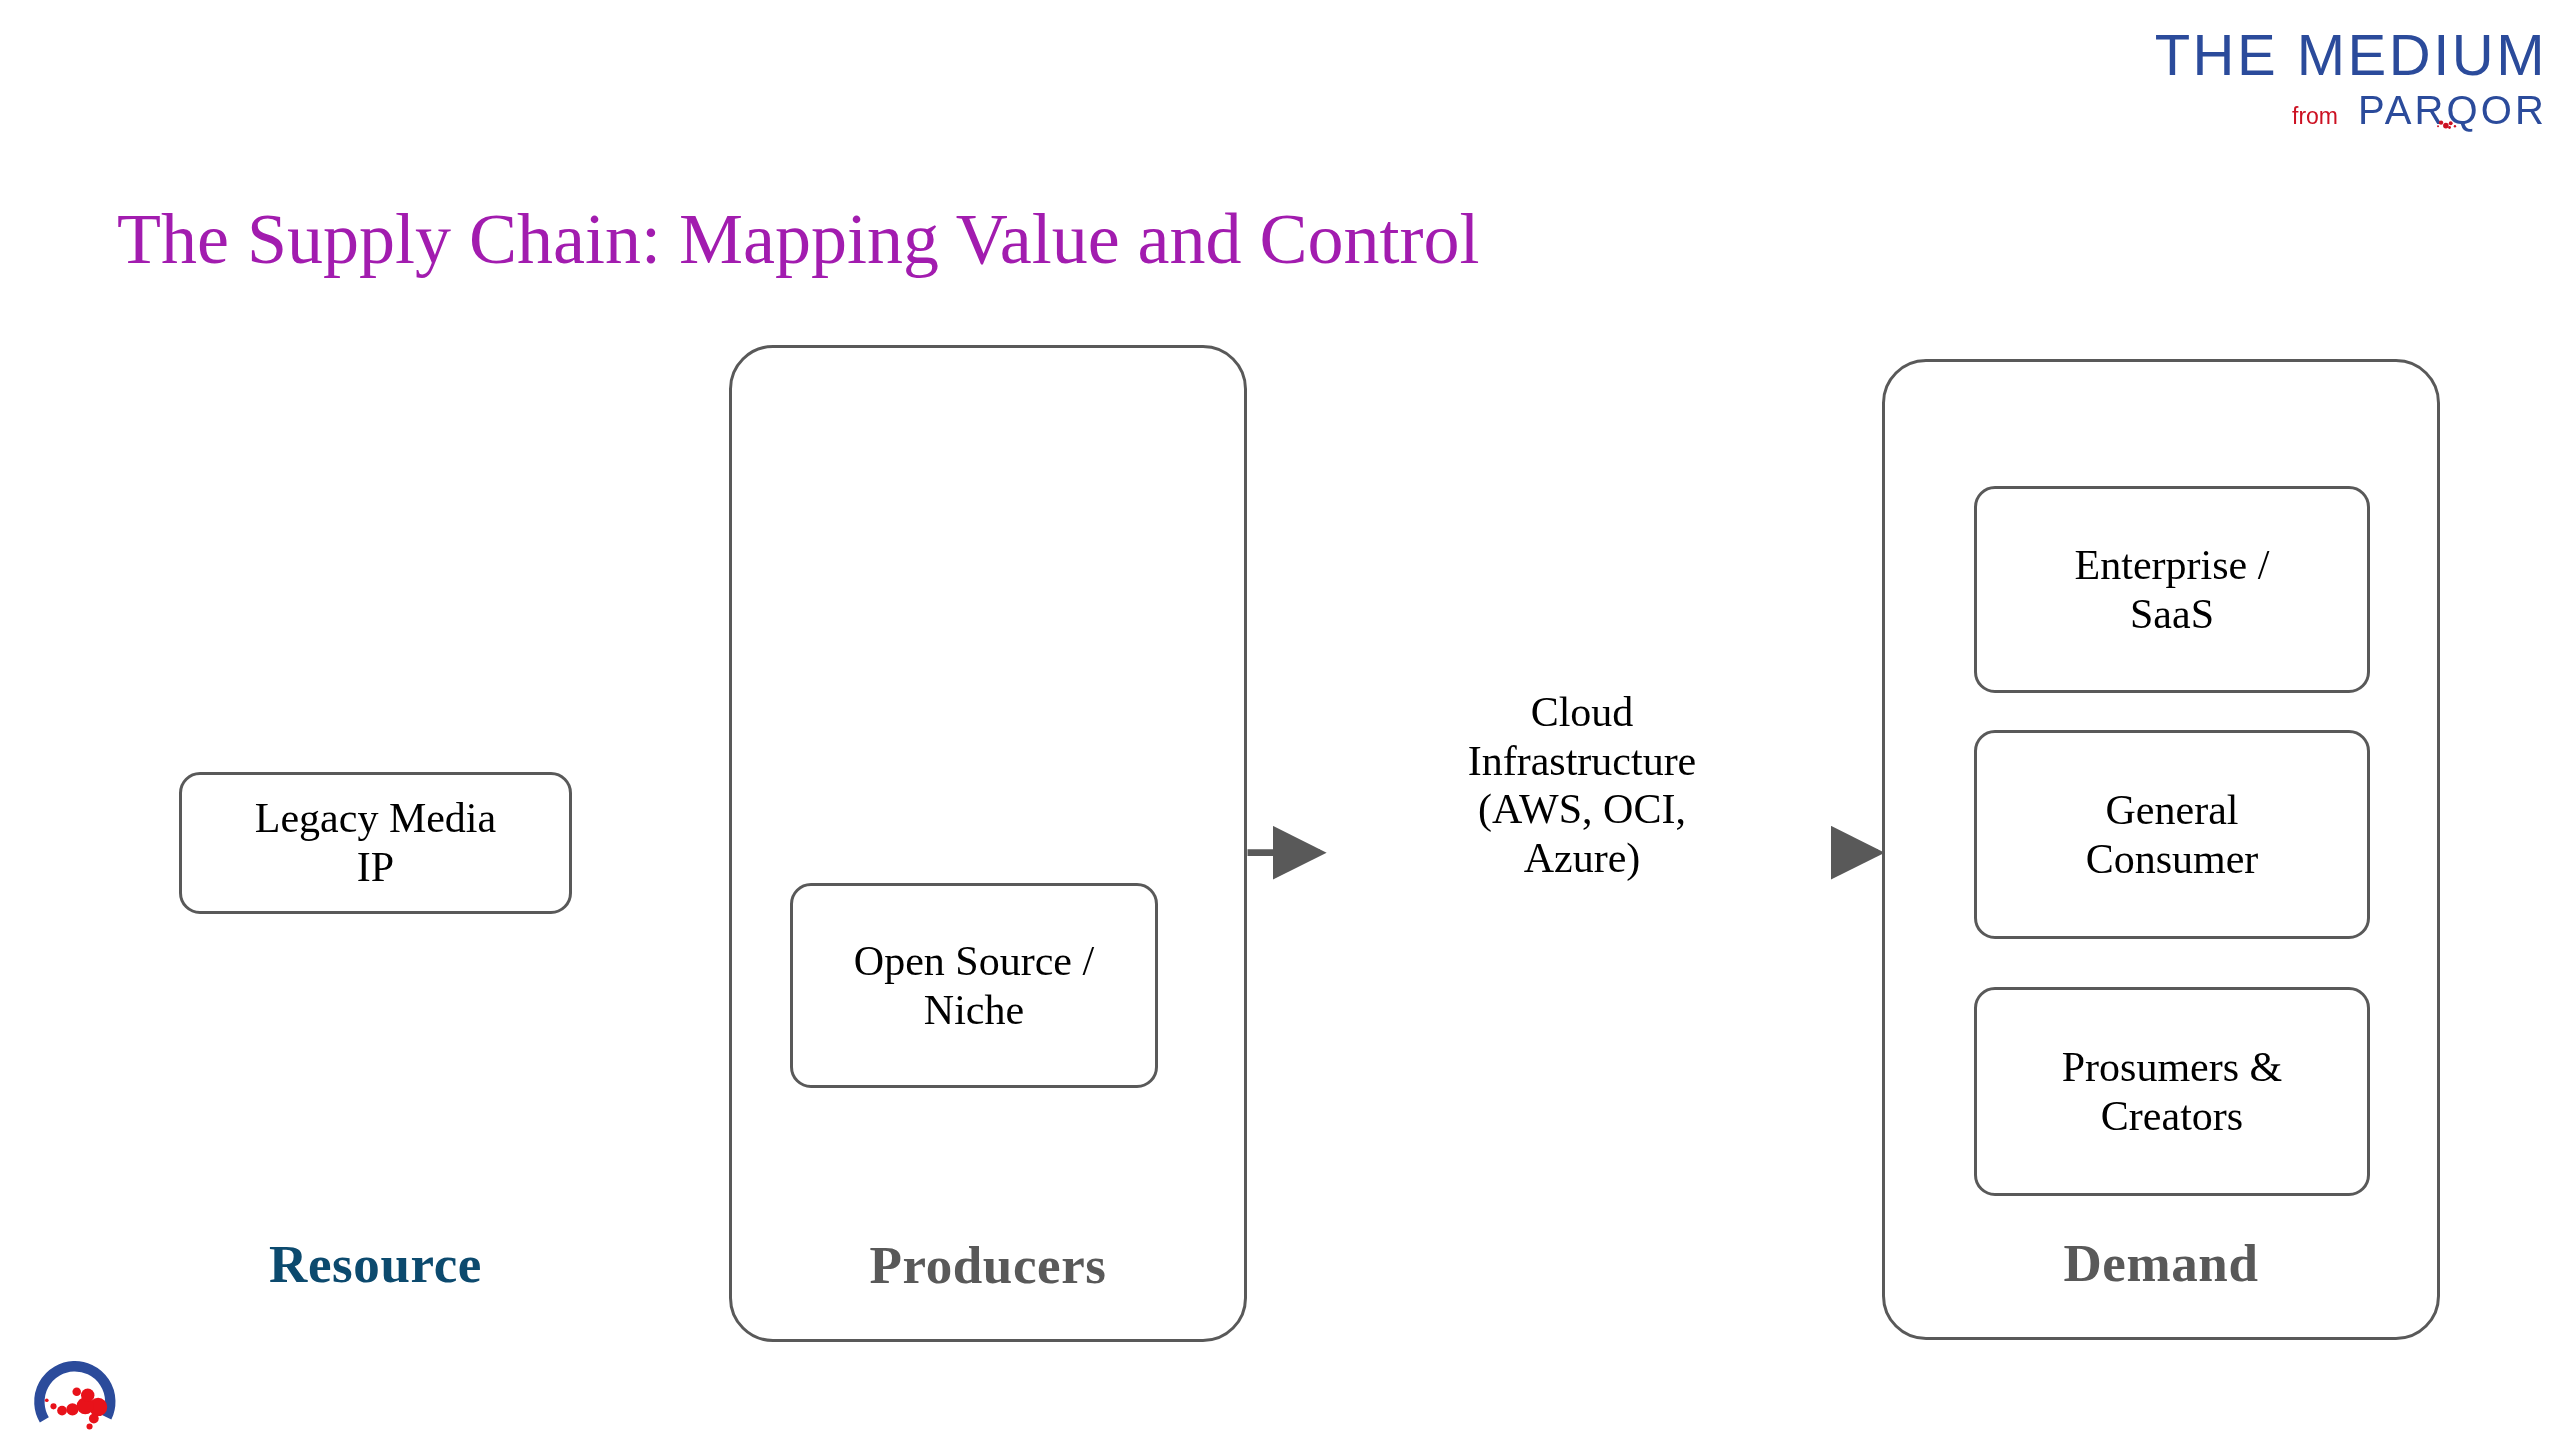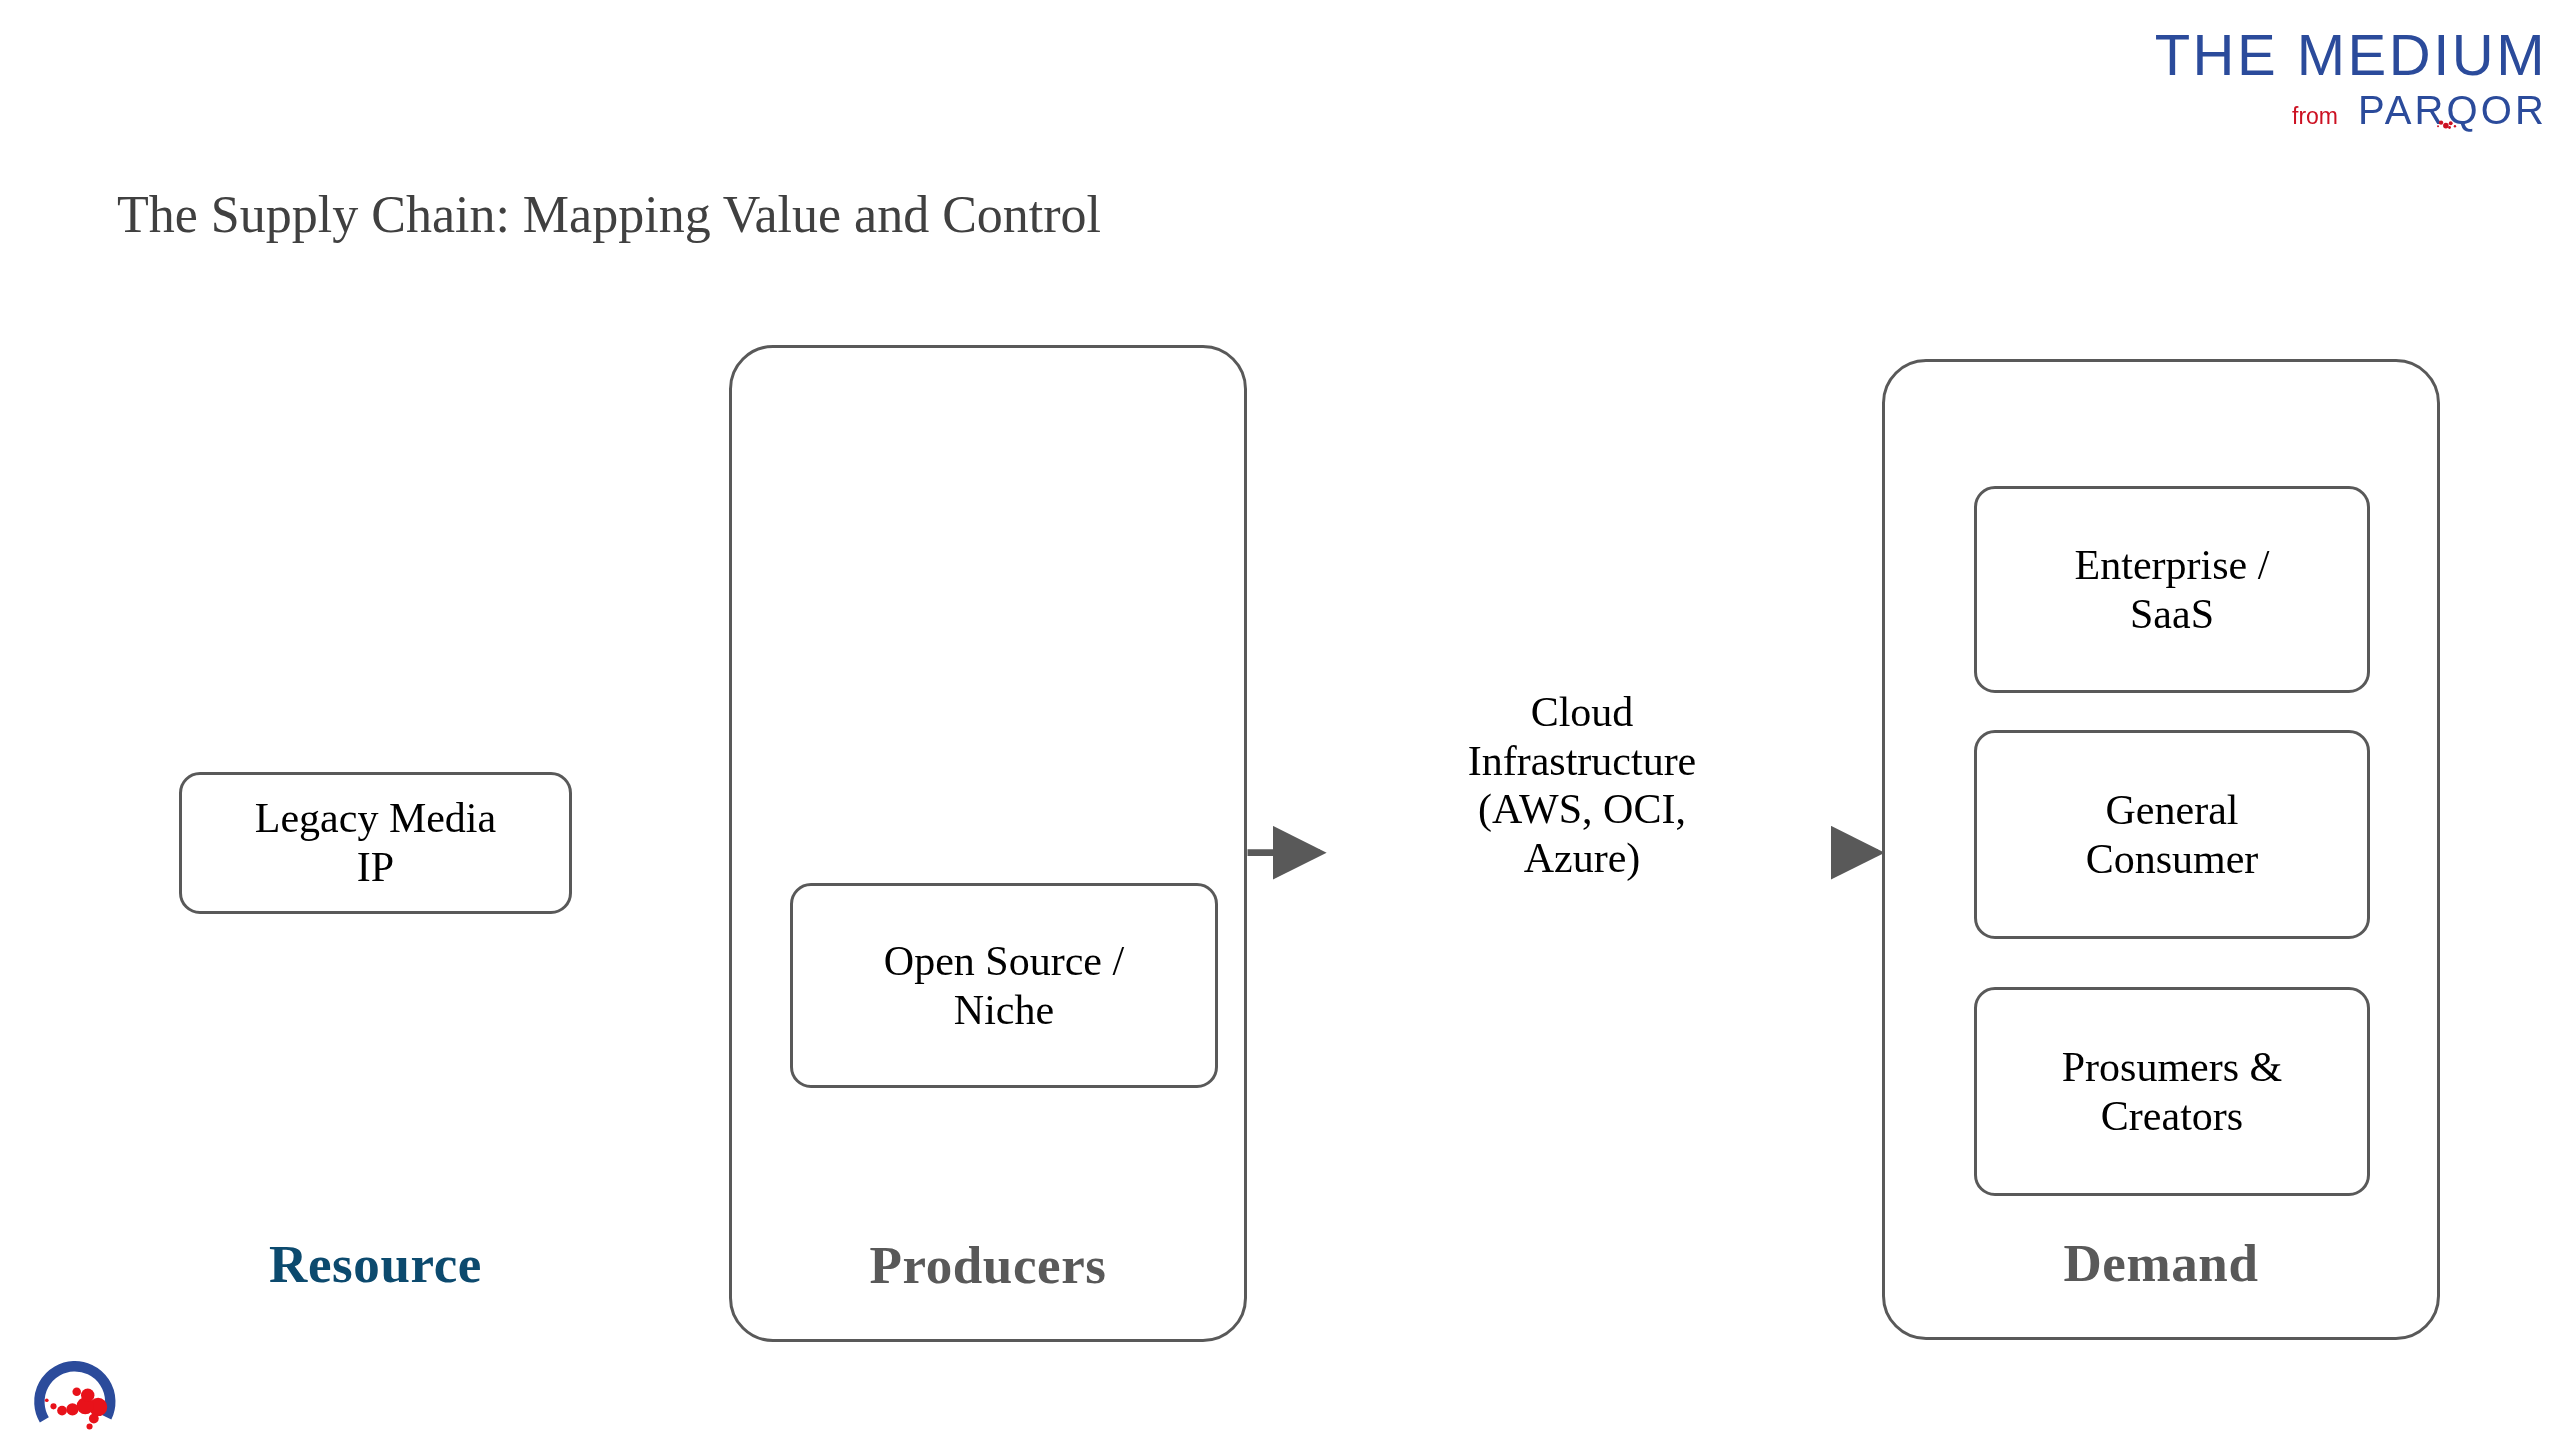--- a/index.html
+++ b/index.html
@@ -61,23 +61,23 @@
     width: 29px;
     height: 18.4px;
     pointer-events: none;
   }
 
   
   #slide-title {
     position: absolute;
     left: 117px;
     top: 150px;
-    font-size: 52px;
+    font-size: 72px;
     line-height: 1.15;
-    color: #404040;
+    color: #a21caf;
     white-space: nowrap;
     font-weight: 400;
   }
 
   
   #diagram {
     position: absolute;
     left: 0;
     top: 0;
     width: 2576px;
@@ -129,21 +129,21 @@
   
   #node-legacy-media-ip {
     left: 179px;
     top: 772px;
     width: 393px;
     height: 142px;
   }
 
   
   #node-hyperscalers { left: 790px; top: 486px;  width: 396px; height: 212px; }
-  #node-open-source  { left: 790px; top: 883px; width: 428px; height: 205px; }
+  #node-open-source  { left: 790px; top: 883px; width: 368px; height: 205px; }
 
   
   #distribution-text {
     position: absolute;
     left: 1346px;
     top: 688px;
     width: 472px;
     text-align: center;
     font-size: 42px;
     line-height: 1.16;

